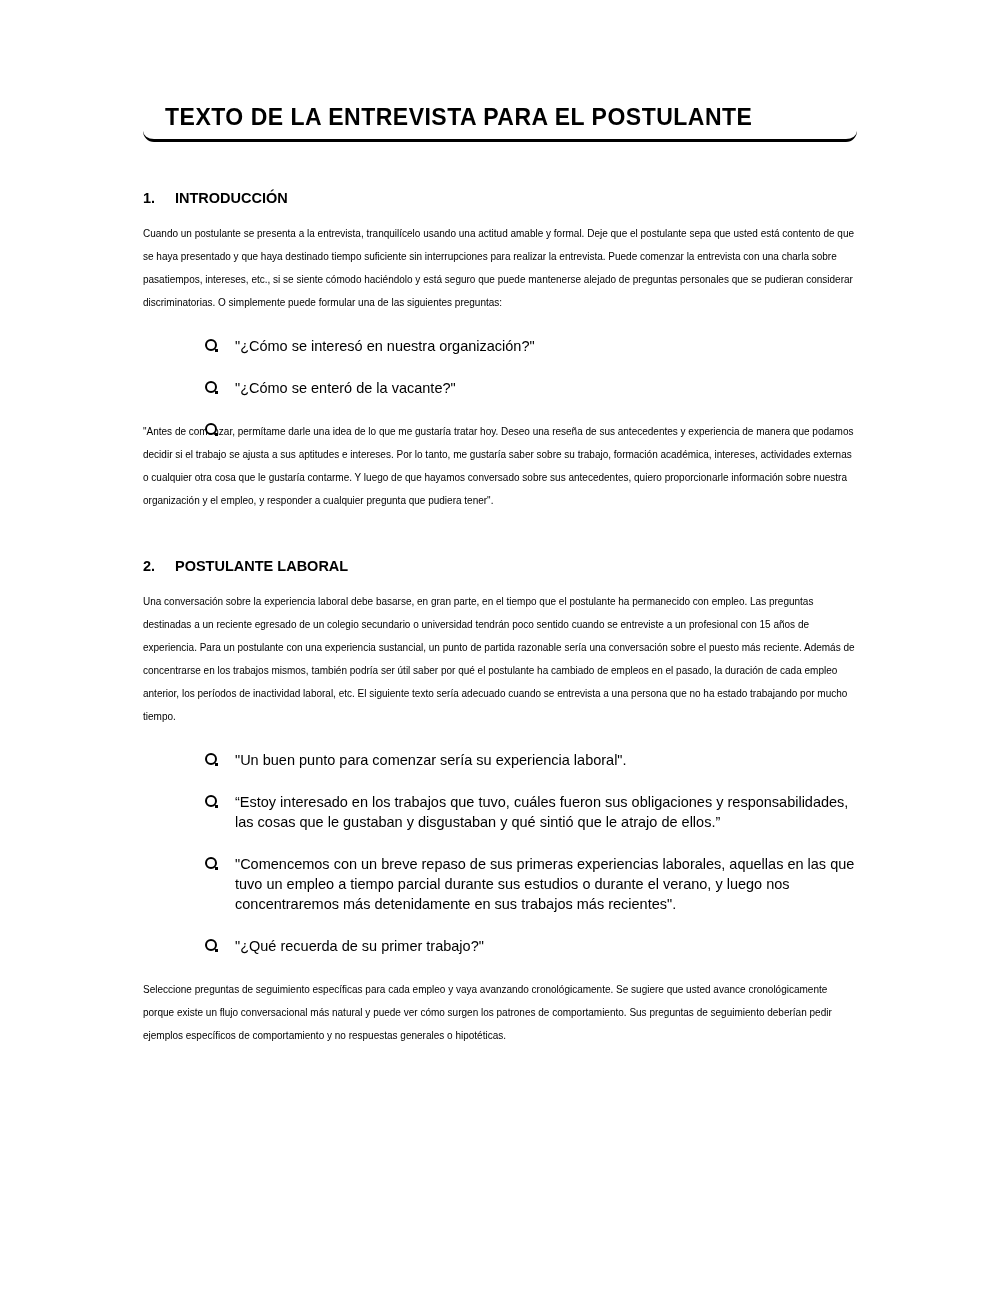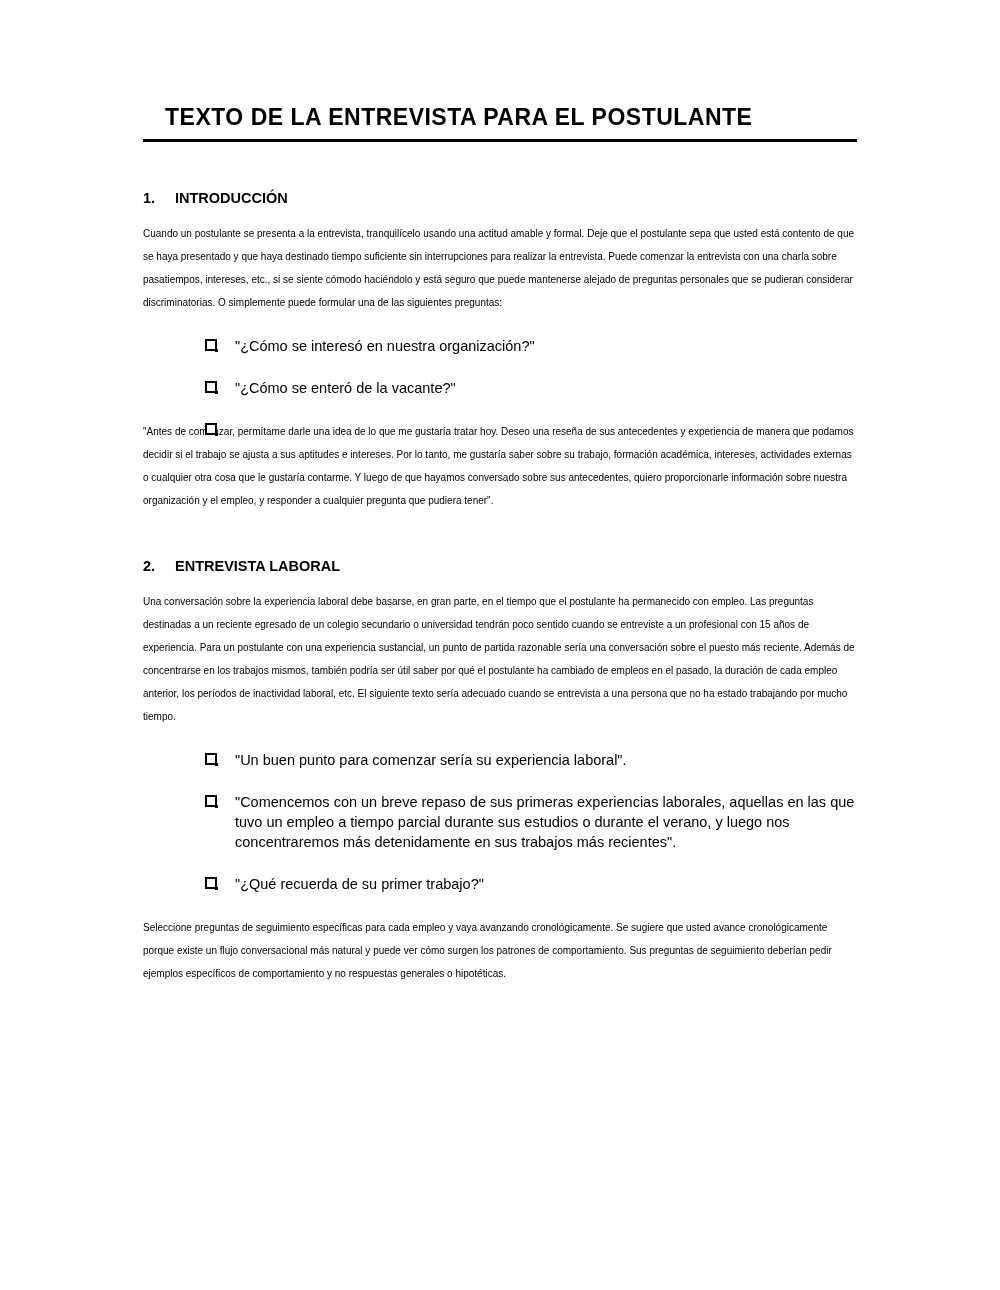--- a/index.html
+++ b/index.html
@@ -1,15 +1,15 @@
 <!DOCTYPE html>
 <html><head>
 <meta charset="utf-8">
 <style>
-  * { margin: 0; padding: 0; box-sizing: border-box; }
+  * { margin: 0; padding: 0; box-sizing: border-box; border-radius: 11px; }
   html, body { background: #ffffff; }
   body {
     width: 1000px;
     min-height: 1290px;
     margin: 0 auto;
     font-family: "Liberation Sans", "DejaVu Sans", sans-serif;
     color: #000000;
   }
   .page {
     width: 1000px;
@@ -104,29 +104,33 @@
     </div>
 
     <p class="para">"Antes de comenzar, permítame darle una idea de lo que me gustaría tratar hoy. Deseo una reseña de sus antecedentes y experiencia de manera que podamos decidir si el trabajo se ajusta a sus aptitudes e intereses. Por lo tanto, me gustaría saber sobre su trabajo, formación académica, intereses, actividades externas o cualquier otra cosa que le gustaría contarme. Y luego de que hayamos conversado sobre sus antecedentes, quiero proporcionarle información sobre nuestra organización y el empleo, y responder a cualquier pregunta que pudiera tener".</p>
   </div>
 
   <div class="section-gap"></div>
 
   <div class="section">
     <div class="section-heading">
       <span class="sec-num">2.</span>
-      <span>ENTREVISTA LABORAL</span>
+      <span>POSTULANTE LABORAL</span>
     </div>
 
     <p class="para">Una conversación sobre la experiencia laboral debe basarse, en gran parte, en el tiempo que el postulante ha permanecido con empleo. Las preguntas destinadas a un reciente egresado de un colegio secundario o universidad tendrán poco sentido cuando se entreviste a un profesional con 15 años de experiencia. Para un postulante con una experiencia sustancial, un punto de partida razonable sería una conversación sobre el puesto más reciente. Además de concentrarse en los trabajos mismos, también podría ser útil saber por qué el postulante ha cambiado de empleos en el pasado, la duración de cada empleo anterior, los períodos de inactividad laboral, etc. El siguiente texto sería adecuado cuando se entrevista a una persona que no ha estado trabajando por mucho tiempo.</p>
 
     <div class="bullet-list">
       <div class="bullet-item">
         <span class="checkbox-glyph"></span>
         <span>"Un buen punto para comenzar sería su experiencia laboral".</span>
+      </div>
+      <div class="bullet-item">
+        <span class="checkbox-glyph"></span>
+        <span>“Estoy interesado en los trabajos que tuvo, cuáles fueron sus obligaciones y responsabilidades, las cosas que le gustaban y disgustaban y qué sintió que le atrajo de ellos.”</span>
       </div>
       <div class="bullet-item">
         <span class="checkbox-glyph"></span>
         <span>"Comencemos con un breve repaso de sus primeras experiencias laborales, aquellas en las que tuvo un empleo a tiempo parcial durante sus estudios o durante el verano, y luego nos concentraremos más detenidamente en sus trabajos más recientes".</span>
       </div>
       <div class="bullet-item">
         <span class="checkbox-glyph"></span>
         <span>"¿Qué recuerda de su primer trabajo?"</span>
       </div>
     </div>

